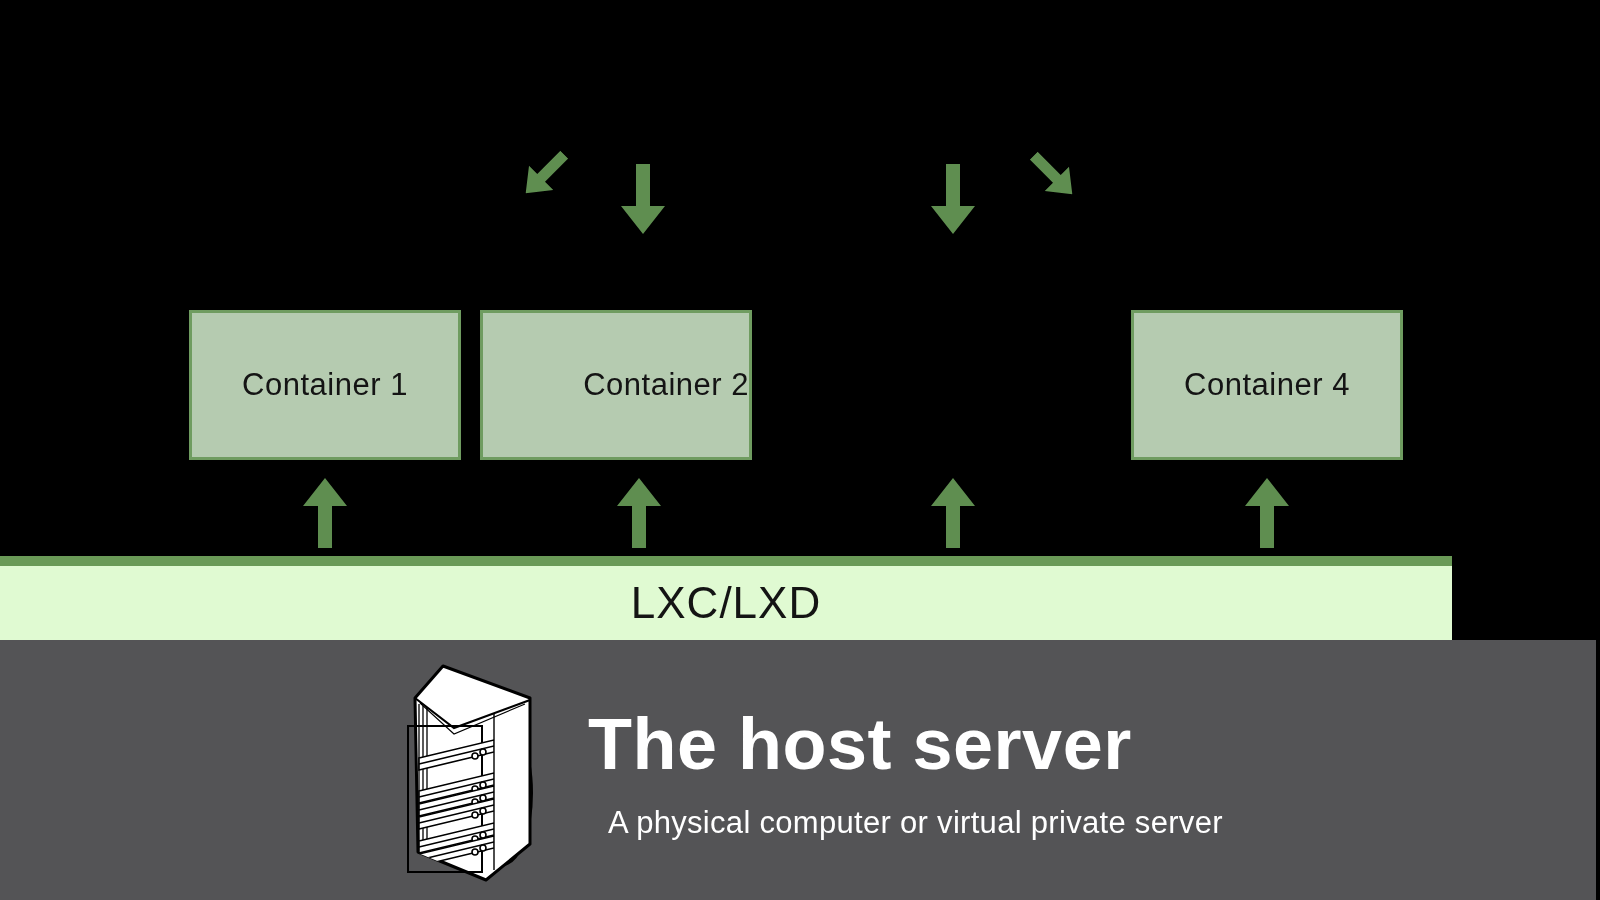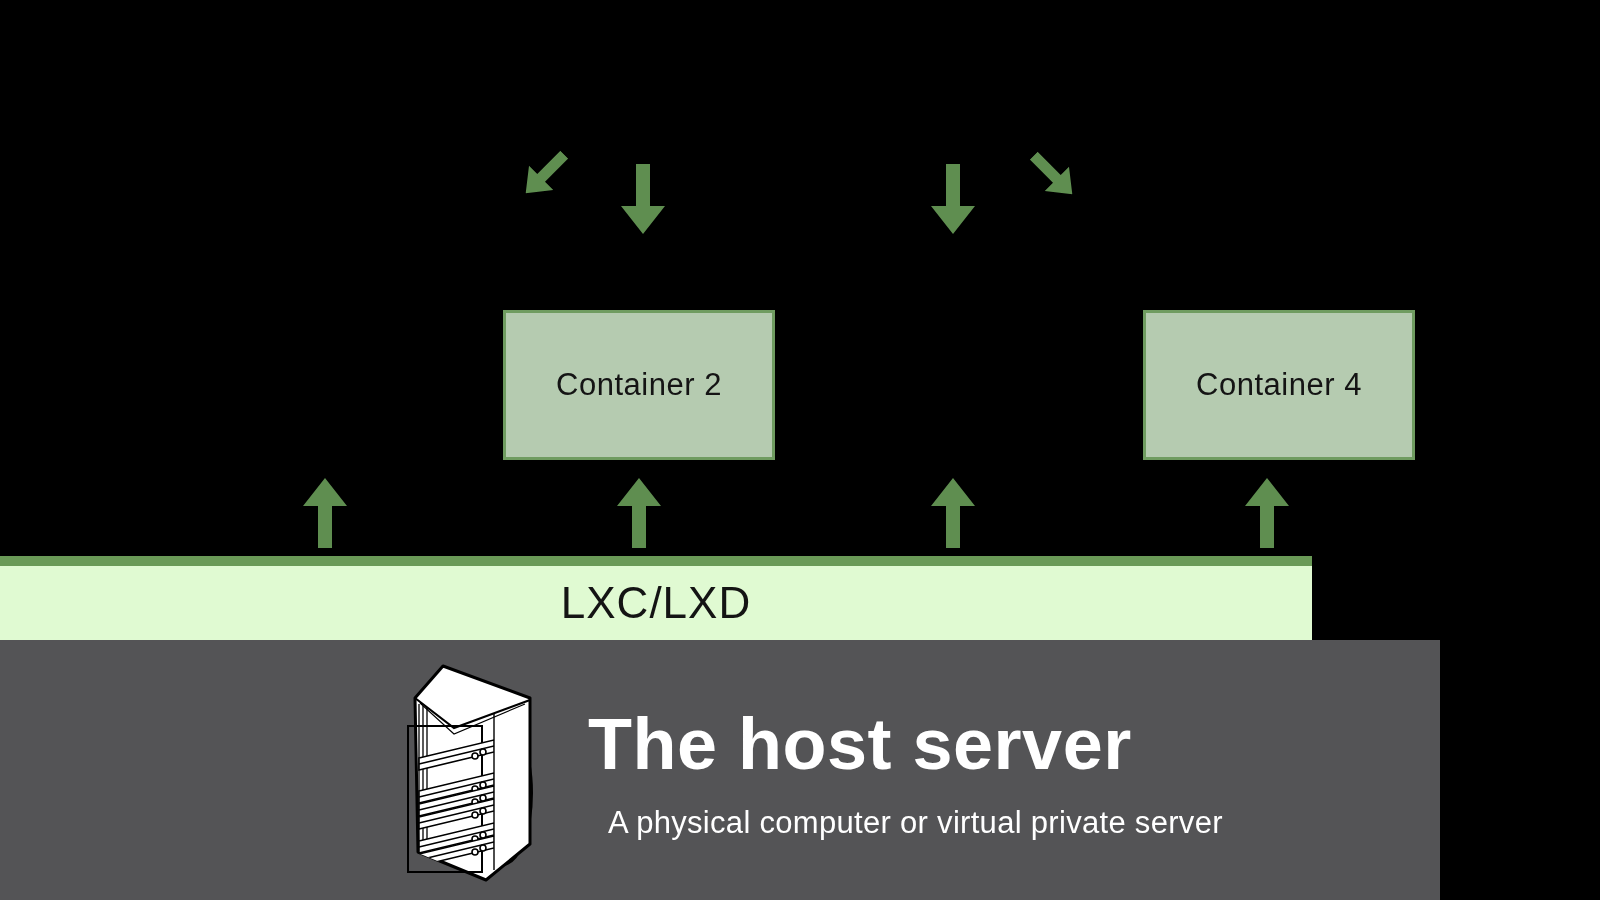--- a/index.html
+++ b/index.html
@@ -14,28 +14,28 @@
     border:3px solid var(--container-border,#6f9c60);
     display:flex;align-items:center;justify-content:center;
     font-size:31px;color:var(--dark-text,#141414);letter-spacing:.5px;
   }
   .arrow{position:absolute;width:44px;height:70px;color:var(--arrow,#5f8e50);}
   .arrow svg{display:block;width:100%;height:100%;}
   .arrow.up{transform:rotate(180deg);}
   .arrow.diag-left{transform:rotate(45deg) scale(0.78);}
   .arrow.diag-right{transform:rotate(-45deg) scale(0.78);}
   .lxc-band{
-    position:absolute;left:0;top:556px;width:1312px;height:84px;box-sizing:border-box;
+    position:absolute;left:0;top:556px;width:1452px;height:84px;box-sizing:border-box;
     background:var(--lxc-band,#e0fad2);
     border-top:10px solid var(--lxc-strip,#6a9a57);
     display:flex;align-items:center;justify-content:center;
     font-size:44px;font-weight:500;color:var(--dark-text,#141414);letter-spacing:1px;
   }
   .host-band{
-    position:absolute;left:0;top:640px;width:1440px;height:260px;
+    position:absolute;left:0;top:640px;width:1596px;height:260px;
     background:var(--host-band,#545456);color:var(--light-text,#fff);
   }
   .host-title{
     position:absolute;left:588px;top:68px;margin:0;
     font-size:72px;line-height:1;font-weight:700;letter-spacing:.5px;
   }
   .host-subtitle{
     position:absolute;left:592px;top:150px;margin:16px;
     font-size:31px;line-height:1.1;font-weight:400;letter-spacing:.3px;
   }
@@ -61,24 +61,27 @@
     <svg viewBox="0 0 44 70">
         <path d="M15 0 H29 V42 H44 L22 70 L0 42 H15 Z" fill="currentColor"></path>
       </svg>
   </div>
   <div class="arrow diag-right" style="left:1031px;top:140px;">
     <svg viewBox="0 0 44 70">
         <path d="M15 0 H29 V42 H44 L22 70 L0 42 H15 Z" fill="currentColor"></path>
       </svg>
   </div>
 
-  <div class="cbox" style="left:503px;">
+  <div class="cbox" style="left:189px;">
+    <span>Container 1</span>
+  </div>
+  <div class="cbox" style="left:480px;justify-content:flex-end;">
     <span>Container 2</span>
   </div>
-  <div class="cbox" style="left:1131px;margin-left:12px;">
+  <div class="cbox" style="left:1131px;">
     <span>Container 4</span>
   </div>
 
   <div class="arrow up" style="left:303px;top:478px;">
     <svg viewBox="0 0 44 70">
         <path d="M15 0 H29 V42 H44 L22 70 L0 42 H15 Z" fill="currentColor"></path>
       </svg>
   </div>
   <div class="arrow up" style="left:617px;top:478px;">
     <svg viewBox="0 0 44 70">

